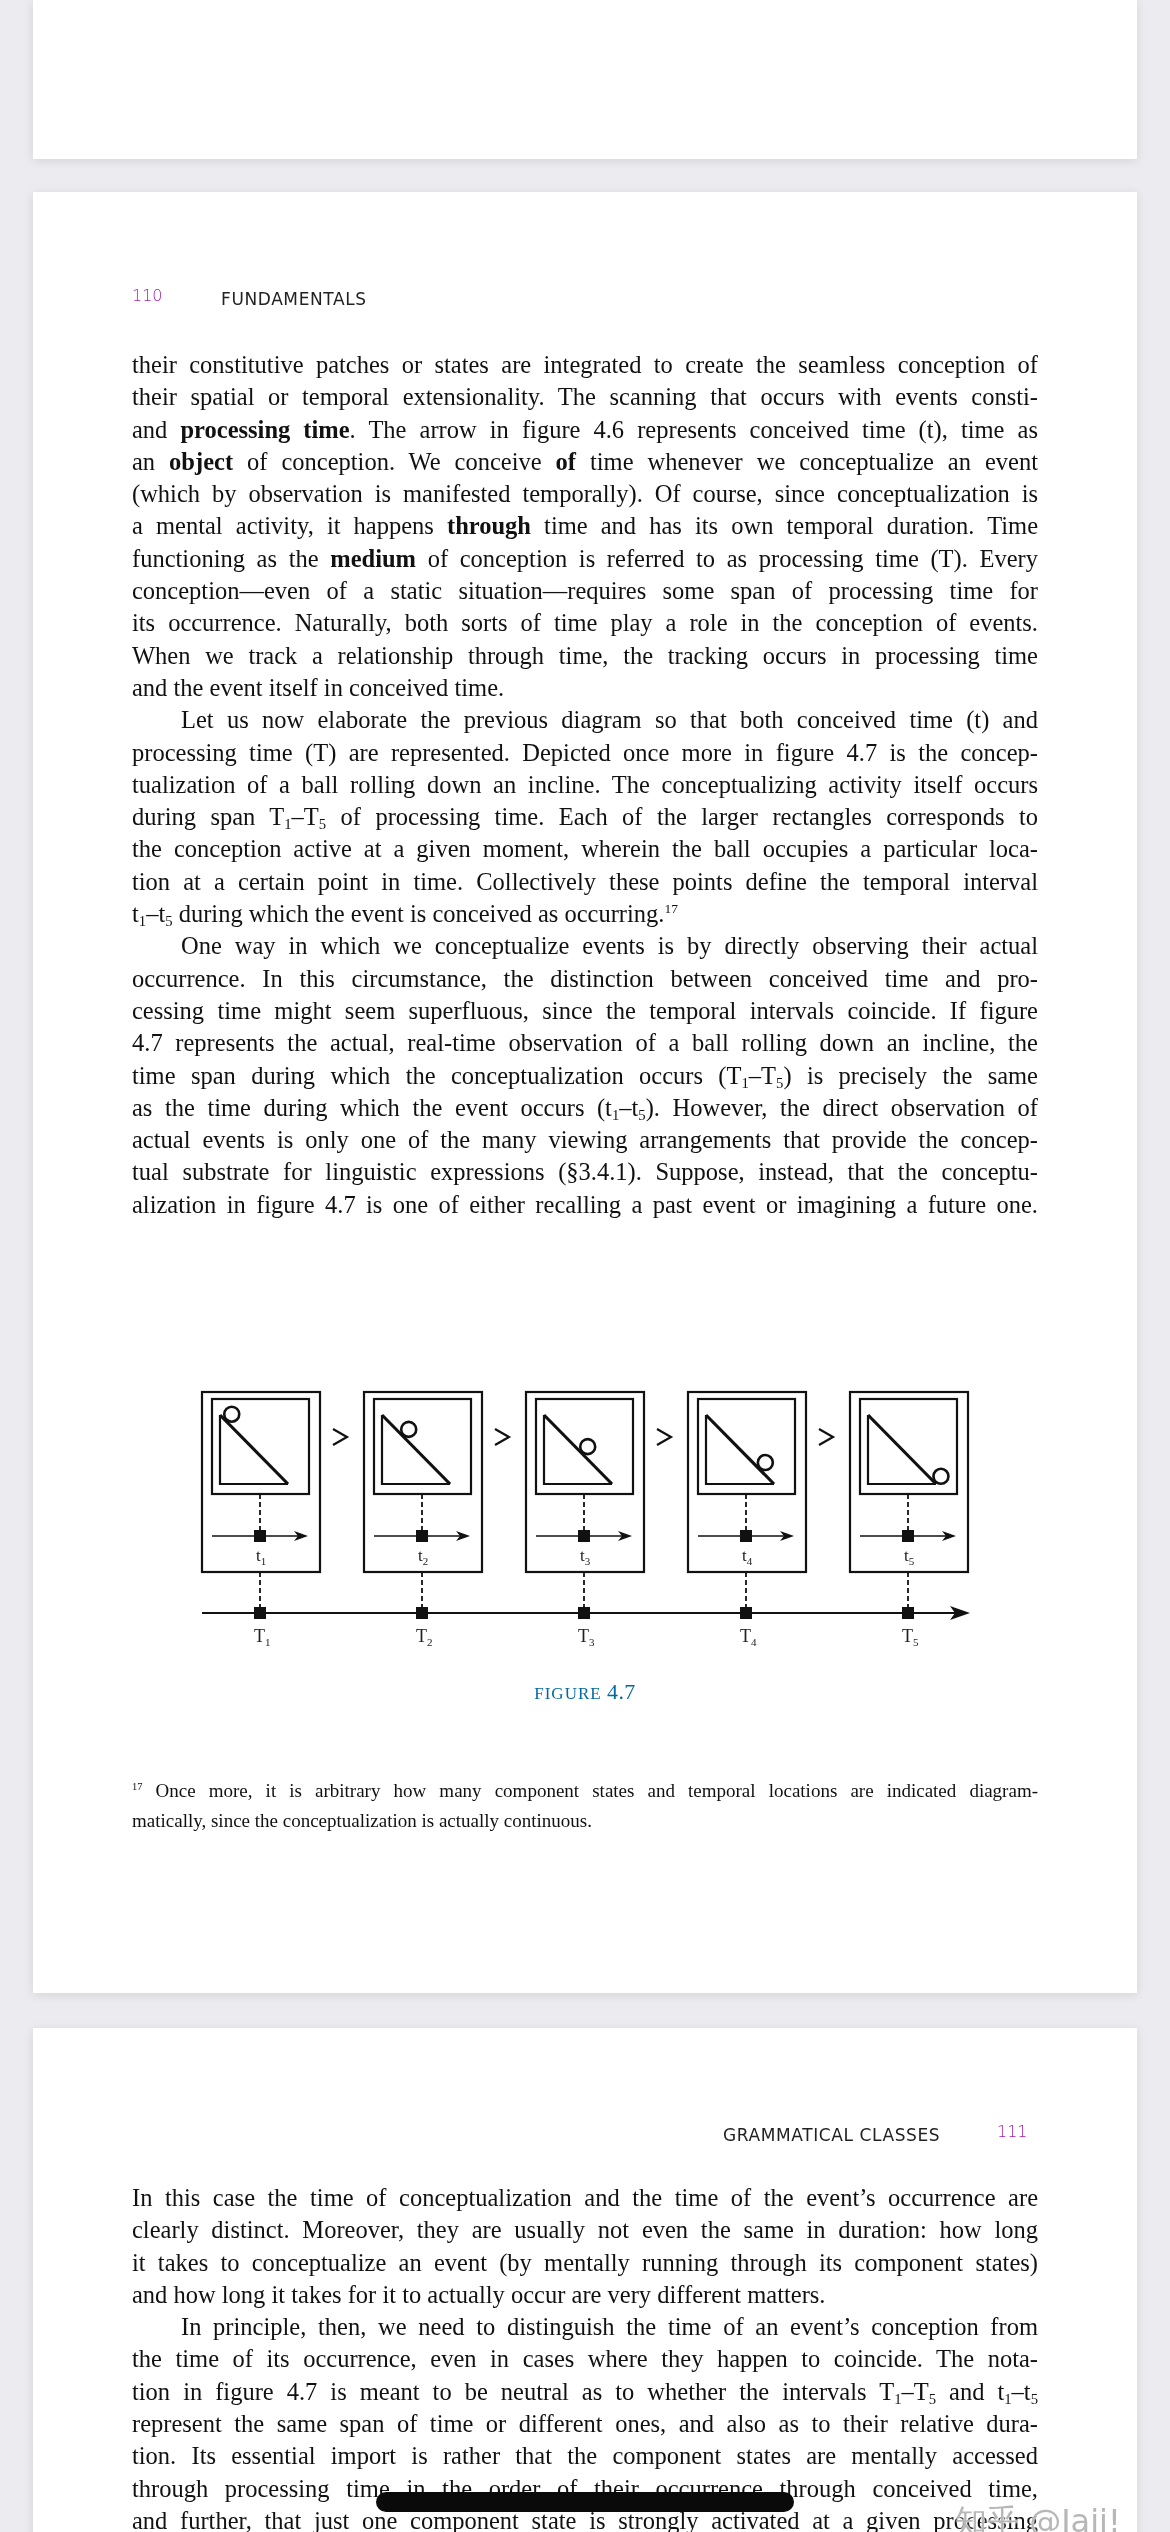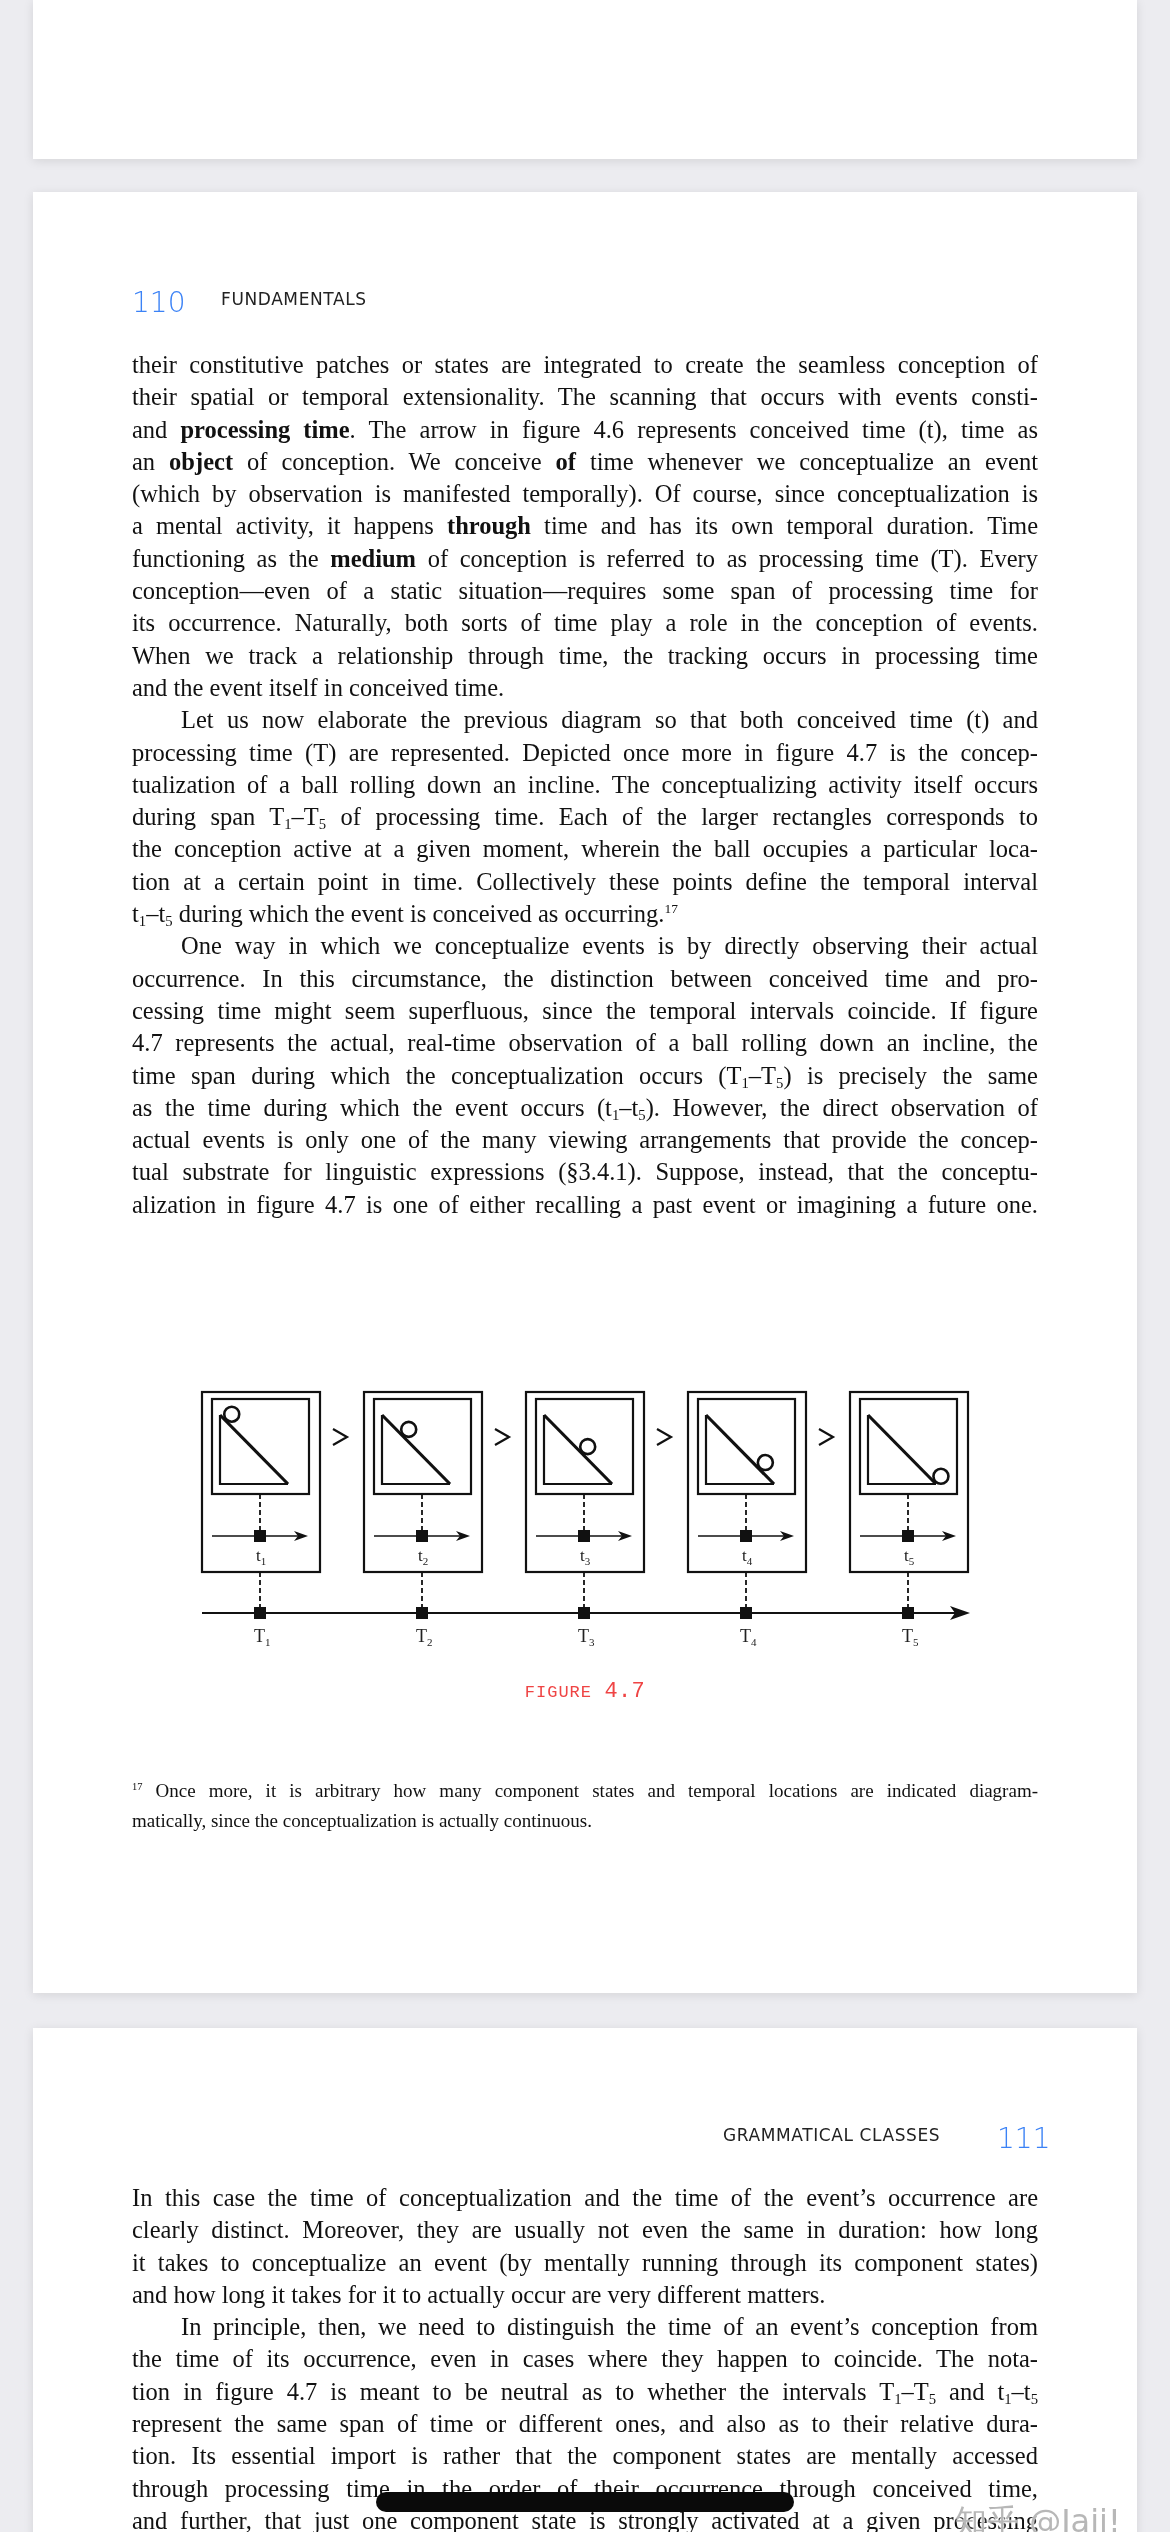--- a/index.html
+++ b/index.html
@@ -14,40 +14,40 @@
     box-shadow:0 2px 10px rgba(0,0,0,0.10);
   }
   #page-prev { top:0; height:159px; }
   #page-110 { top:192px; height:1801px; }
   #page-111 { top:2028px; height:520px; }
 
   .running-head {
     position:absolute; font-family:"DejaVu Sans", "Liberation Sans", sans-serif;
     color:#222; font-size:19px; letter-spacing:0.5px;text-align:right;
   }
-  .folio { font-family:"DejaVu Sans", sans-serif; font-size:28px; font-weight:300; color:#3b82f6; position:absolute; }
+  .folio { font-family:"DejaVu Sans", sans-serif; font-size:16px; font-weight:300; color:#a21caf; position:absolute; }
   .caps { font-size:17px; letter-spacing:0.6px; }
 
   .body-text { position:absolute; left:99px; width:906px; }
   .line {
     height:32.3px; line-height:32.3px; font-size:24.5px;
     text-align:justify; text-align-last:justify;
     white-space:nowrap; overflow:visible;
   }
   .line.last { text-align-last:left; }
   .line.indent { padding-left:49px; }
   .line span.jl { display:block; }
   b { font-weight:bold; }
   sub { font-size:0.6em; vertical-align:-0.3em; line-height:0; }
   sup { font-size:0.55em; vertical-align:0.7em; line-height:0; }
 
   .figure { position:absolute; left:0; top:0; }
   .caption {
     position:absolute; left:0; width:1104px; text-align:center;
-    font-size:20px; letter-spacing:0.4px; color:#ef4444;font-family:Liberation Mono, monospace;
+    font-size:20px; letter-spacing:0.4px; color:#0369a1;
   }
   .footnote { position:absolute; left:99px; width:906px; font-size:19px; line-height:30px; color:#111; }
   .footnote .fl { text-align:justify; text-align-last:justify; white-space:nowrap; }
   .footnote .fl.last { text-align-last:left; }
 
   .home-indicator {
     position:absolute; left:376px; top:2492px; width:418px; height:20px;
     background:#0a0a0a; border-radius:10px;
   }
   .watermark {

